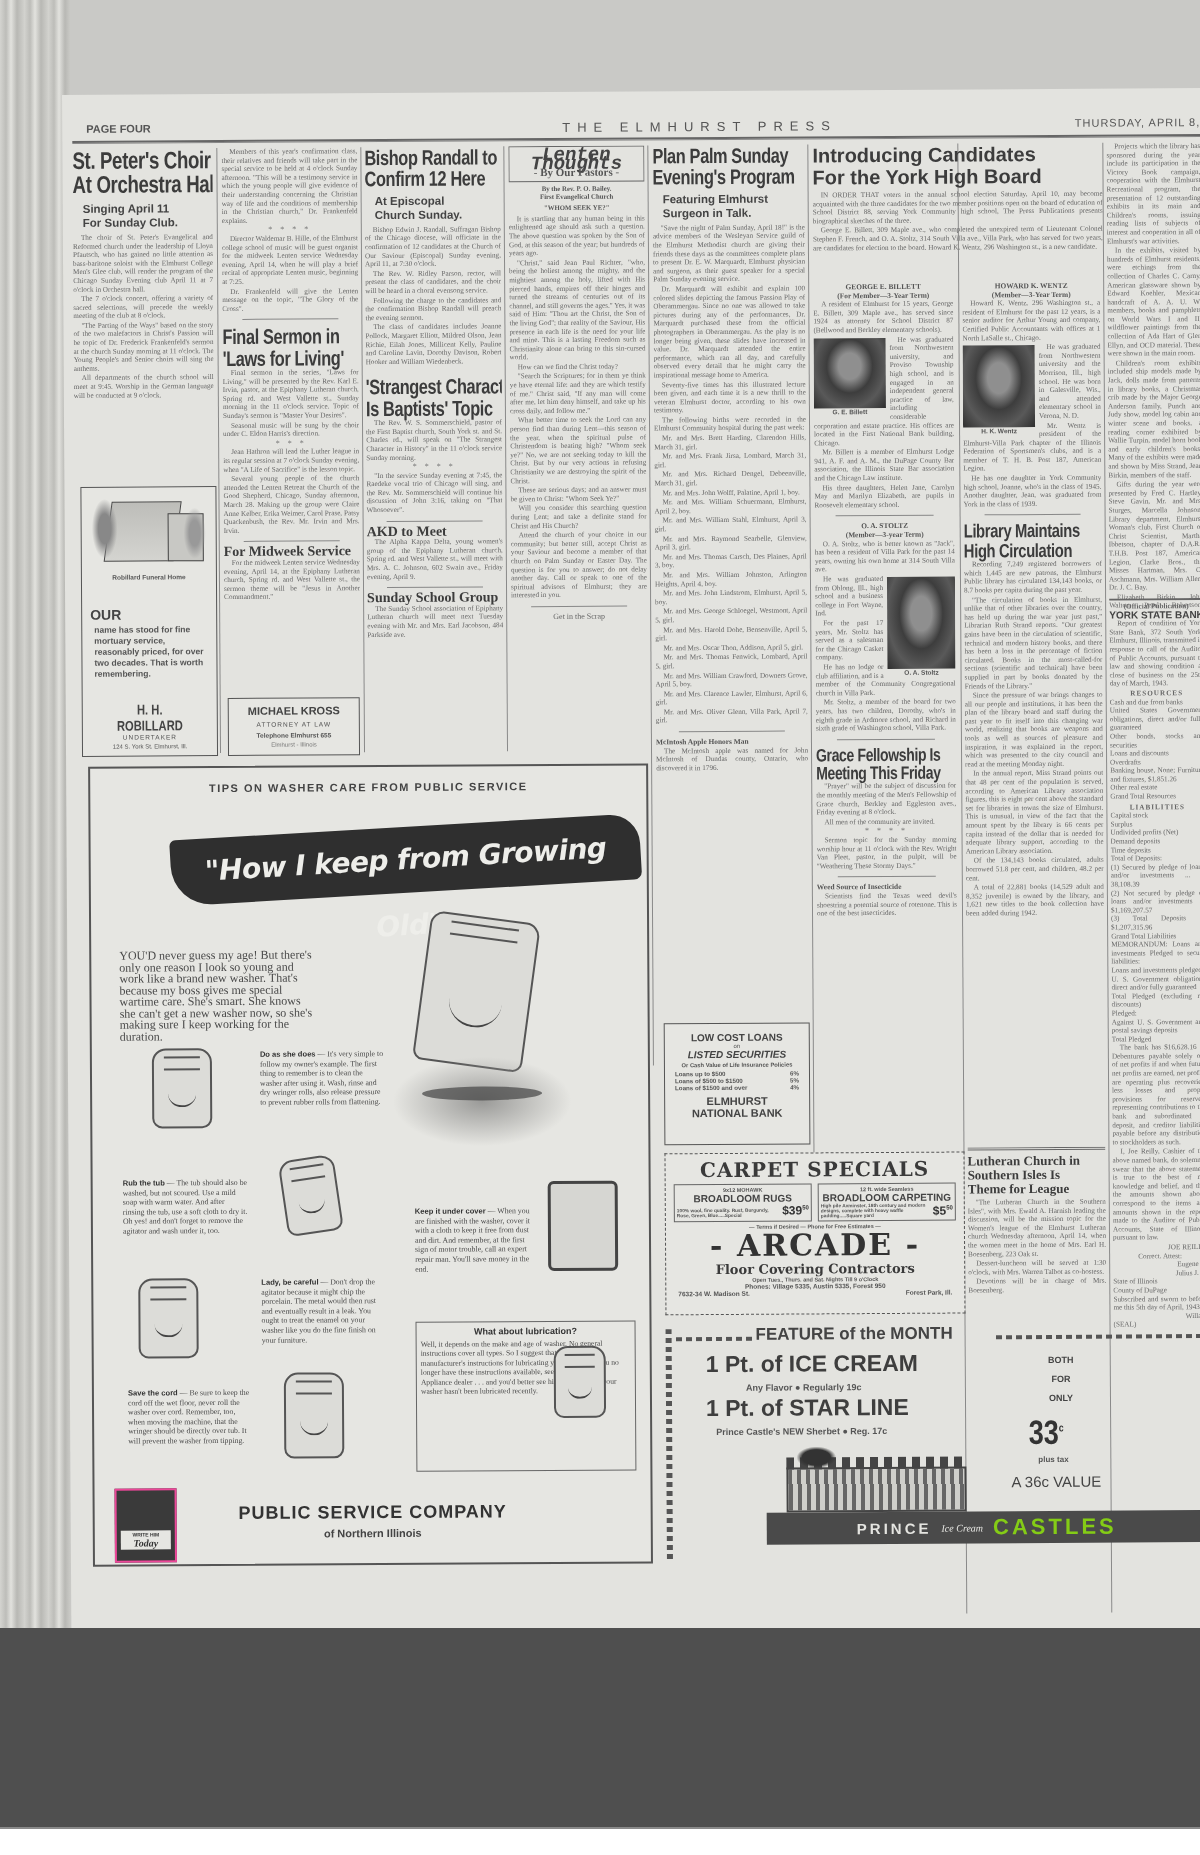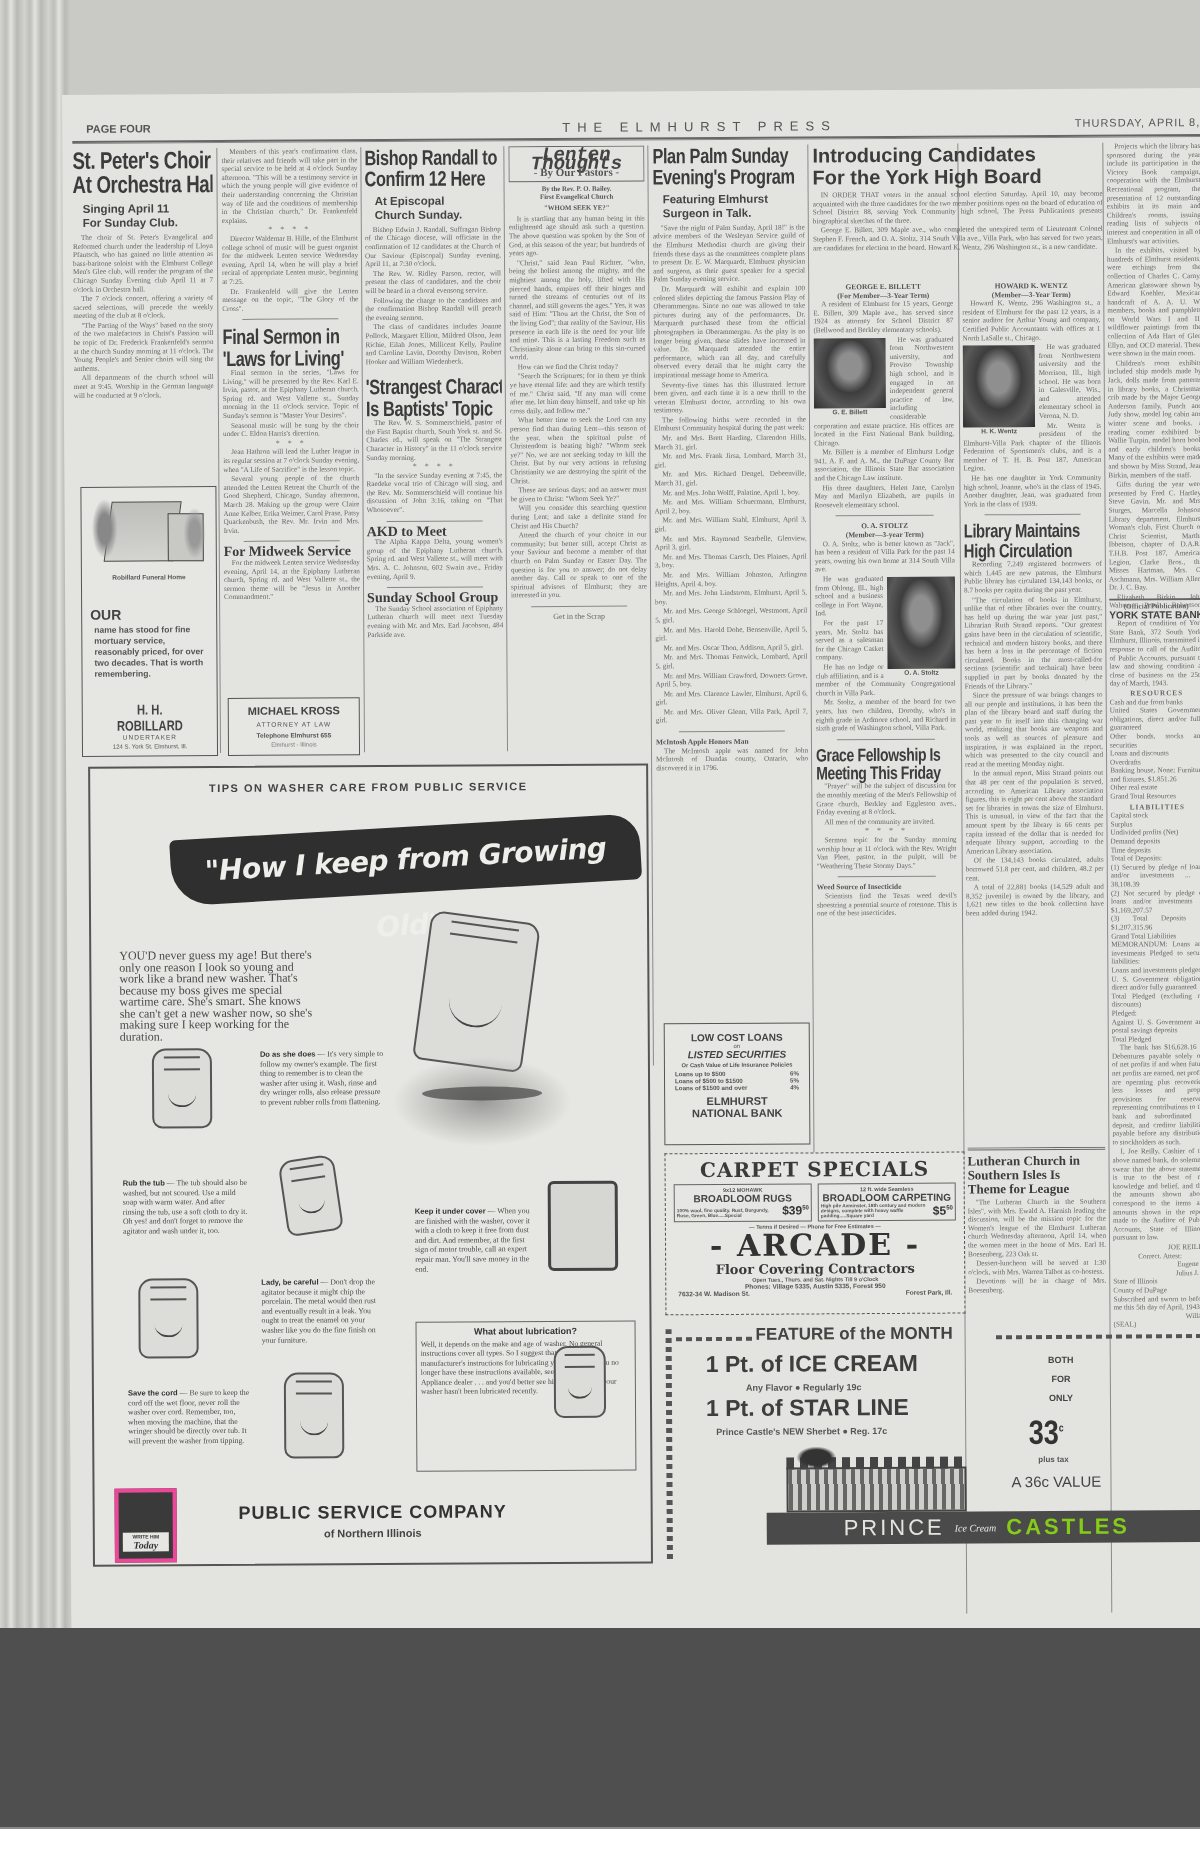--- a/index.html
+++ b/index.html
@@ -410,21 +410,21 @@
       </div>
 
     <div class="box" style="position:absolute;left:322px;top:555px;width:220px;height:150px">
       <div class="sans" style="text-align:center;font-weight:bold;font-size:9px;color:#333">What about lubrication?</div>
       <div class="tip" style="position:static;font-size:7.6px;line-height:9.4px;width:200px;margin-top:3px">Well, it depends on the make and age of washer. No general instructions cover all types. So I suggest that you follow the manufacturer's instructions for lubricating your washer. If you no longer have these instructions available, see your Electric Appliance dealer . . . and you'd better see him right soon, if your washer hasn't been lubricated recently.</div>
     </div>
     <div class="toon" style="left:460px;top:580px;width:52px;height:72px">
         <div class="face"></div>
       </div>
 
-    <div style="position:absolute;left:20px;top:720px;width:62px;height:74px;background:#3a3a3a;border:4px solid #ec4899;text-align:center;padding-top:40px">
+    <div style="position:absolute;left:20px;top:720px;width:62px;height:74px;background:#3a3a3a;border:2px solid #ec4899;text-align:center;padding-top:40px">
       <div style="background:#e6e6e2;margin:0 4px;padding:1px 0">
         <div class="sans" style="font-size:5px;font-weight:bold;color:#333">WRITE HIM</div>
         <div style="font-family:'Liberation Serif',serif;font-style:italic;font-weight:bold;font-size:10px;color:#333">Today</div>
       </div>
     </div>
 
     <div class="sans" style="position:absolute;left:0;right:0;top:735px;text-align:center;font-weight:bold;font-size:18px;letter-spacing:1px;color:#333">PUBLIC SERVICE COMPANY</div>
     <div class="sans" style="position:absolute;left:0;right:0;top:760px;text-align:center;font-weight:bold;font-size:11px;color:#444">of Northern Illinois</div>
   </div>
 
@@ -476,21 +476,21 @@
     <div class="sans" style="position:absolute;left:358px;top:92px;font-size:34px;font-weight:bold;color:#333;transform:scaleX(.8)"><span>33</span><sup style="font-size:11px">c</sup></div>
     <div class="sans" style="position:absolute;left:372px;top:134px;font-size:8px;font-weight:bold;color:#555">plus tax</div>
     <div class="sans" style="position:absolute;left:345px;top:152px;font-size:15px;color:#444">A 36c VALUE</div>
 
     <div style="position:absolute;left:110px;top:130px;width:200px;height:60px">
       <div style="position:absolute;left:10px;top:15px;width:180px;height:45px;border:2px solid #444;background:repeating-linear-gradient(90deg,#666 0 4px,#cfcfcb 4px 9px)"></div>
       <div style="position:absolute;left:10px;top:5px;width:180px;height:12px;background:repeating-linear-gradient(90deg,#444 0 8px,transparent 8px 14px)"></div>
       <div style="position:absolute;left:20px;top:-6px;width:40px;height:22px;background:radial-gradient(ellipse,#333 0 50%,transparent 70%)"></div>
     </div>
     <div style="position:absolute;left:100px;top:190px;width:440px;height:32px;background:#4a4a4a;display:flex;align-items:center;justify-content:center;gap:10px">
-      <span class="sans" style="color:#e4e4e0;font-weight:normal;font-size:22px;letter-spacing:3px">PRINCE</span>
+      <span class="sans" style="color:#e4e4e0;font-weight:bold;font-size:15px;letter-spacing:3px">PRINCE</span>
       <span style="color:#e4e4e0;font-family:'Liberation Serif',serif;font-style:italic;font-size:10px">Ice Cream</span>
       <span class="sans" style="color:#84cc16;font-weight:bold;font-size:22px;letter-spacing:3px">CASTLES</span>
     </div>
   </div>
 </div>
 
 <div class="dark-floor"></div>
 <div class="bottom-white"></div>
 
 </body></html>

